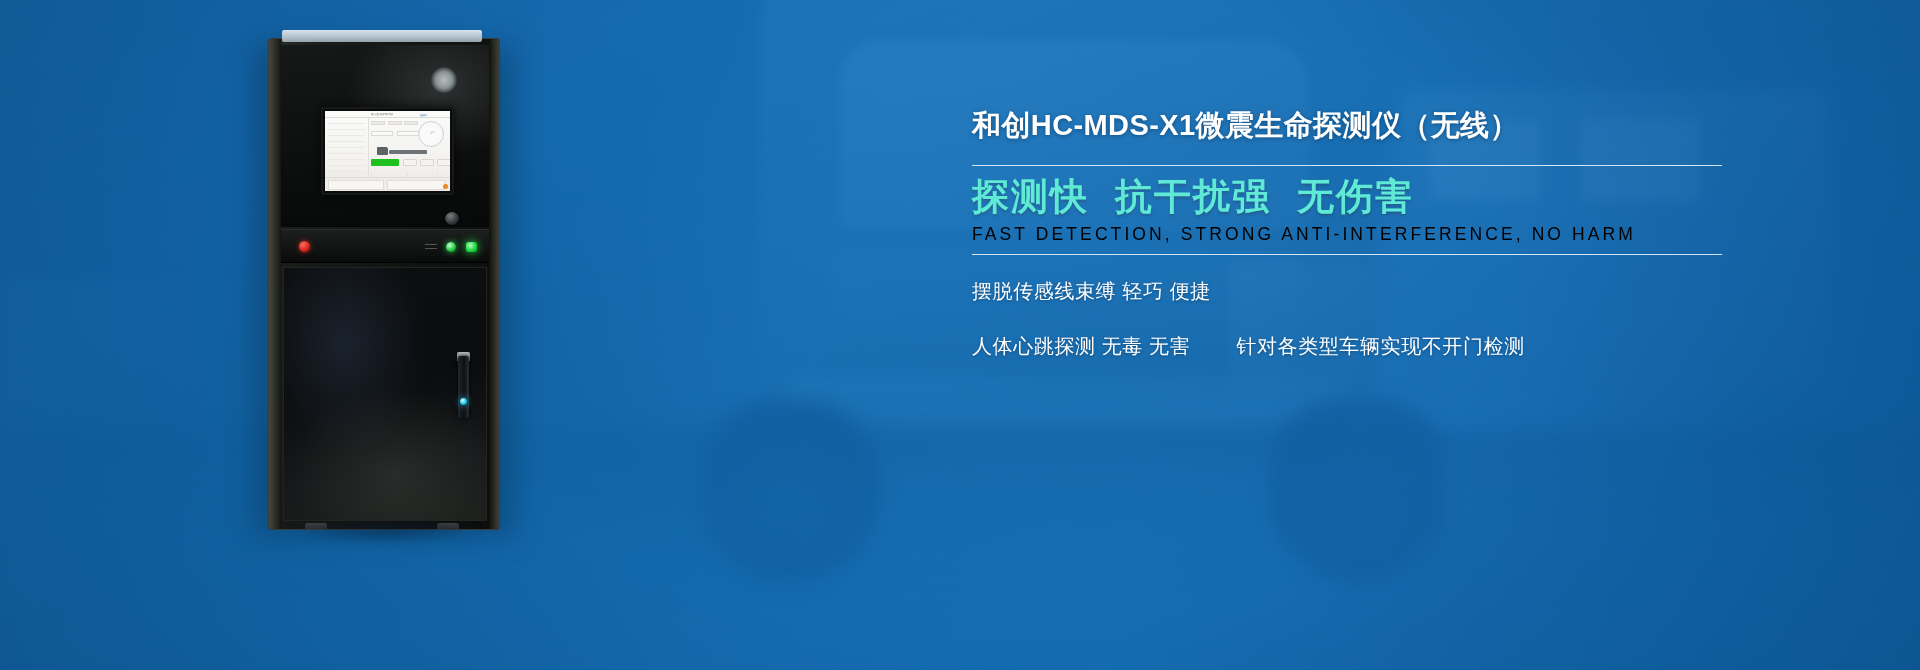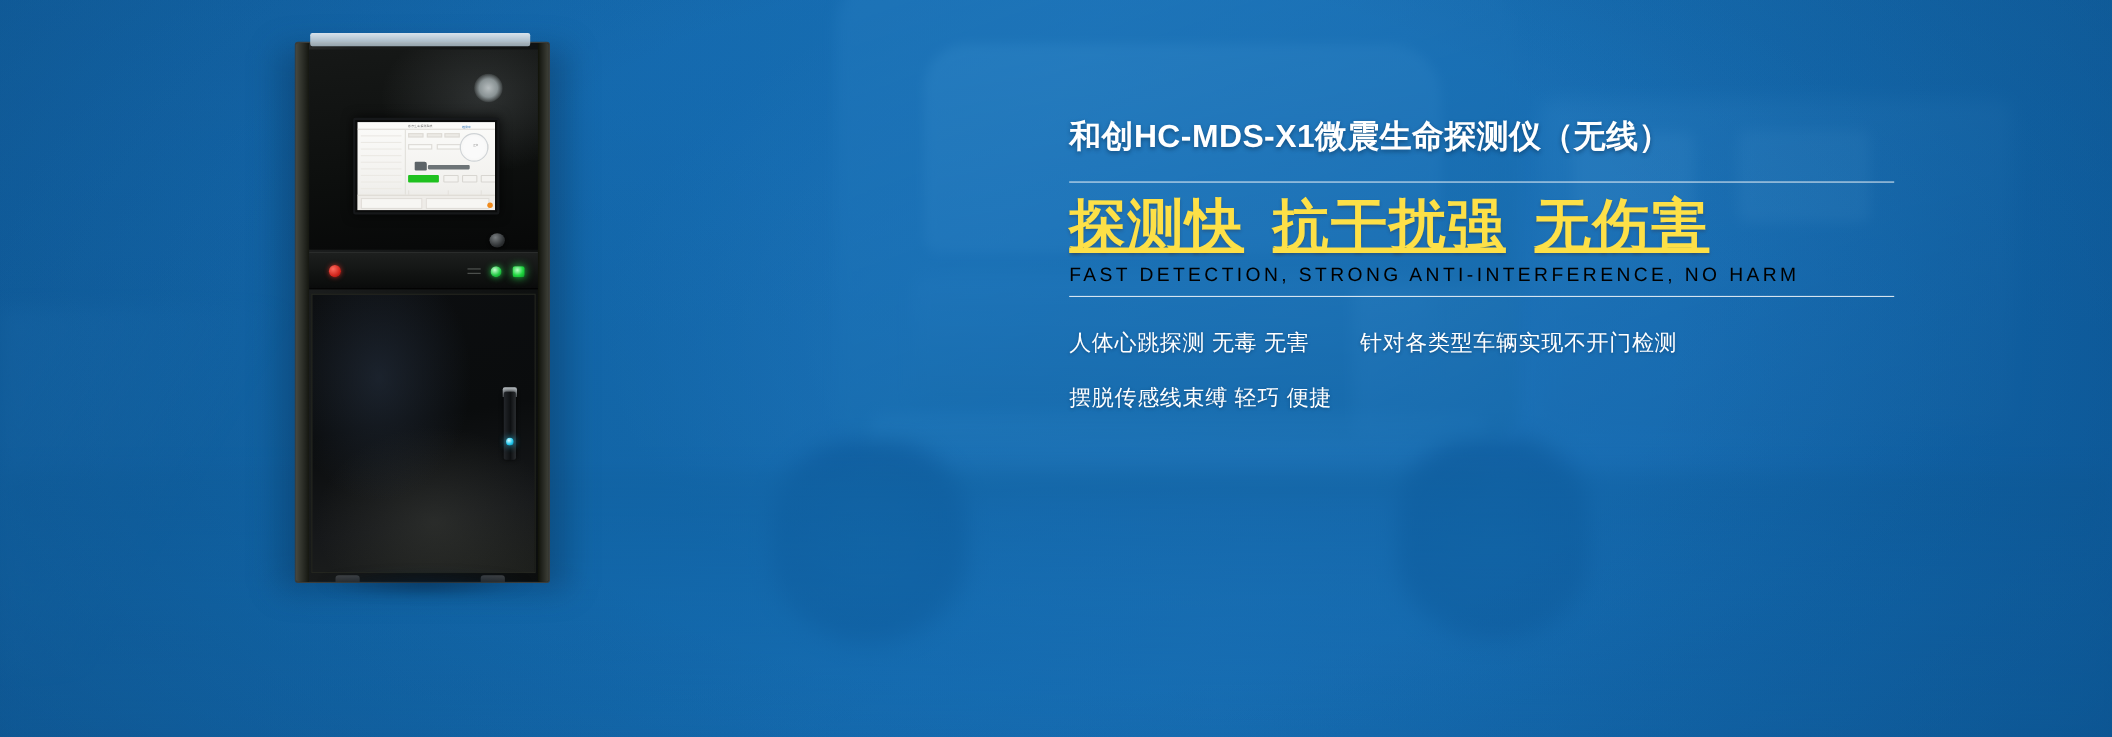--- a/index.html
+++ b/index.html
@@ -322,25 +322,24 @@
     letter-spacing:.4px; line-height:1.2;
     text-shadow:0 1px 4px rgba(0,30,60,.45);
     white-space:nowrap;
   }
   .rule{
     height:1px; background:rgba(255,255,255,.82);
     margin:22px 0 0 0; width:750px;
   }
   .headline{
     margin-top:11px;
-    font-size:51px; font-weight:900; color:#fde047;
+    font-size:37px; font-weight:900; color:#5eead4;
     letter-spacing:2px; line-height:1.08;
     white-space:nowrap;
     text-shadow:0 2px 3px rgba(60,20,0,.22);
-    text-decoration:underline;
   }
   .headline .gap{ display:inline-block; width:26px; }
   .subtitle-en{
     margin-top:7px;
     font-size:17.5px; font-weight:400; color:#000000;
     letter-spacing:3.1px; white-space:nowrap;
   }
   .rule2{
     height:1px; background:rgba(255,255,255,.82);
     margin-top:9px; width:750px;
@@ -469,22 +468,22 @@
     <div class="rule"></div>
 
     <div class="headline">
       <span>探测快</span><span class="gap"></span><span>抗干扰强</span><span class="gap"></span><span>无伤害</span>
     </div>
 
     <div class="subtitle-en">FAST DETECTION, STRONG ANTI-INTERFERENCE, NO HARM</div>
 
     <div class="rule2"></div>
 
+    <div class="feature second">
+      <span>摆脱传感线束缚 轻巧 便捷</span>
+    </div>
+
     <div class="feature">
       <span>人体心跳探测 无毒 无害</span><span class="sep"></span><span>针对各类型车辆实现不开门检测</span>
     </div>
 
-    <div class="feature second">
-      <span>摆脱传感线束缚 轻巧 便捷</span>
-    </div>
-
   </div>
 </div>
 
 </body></html>

